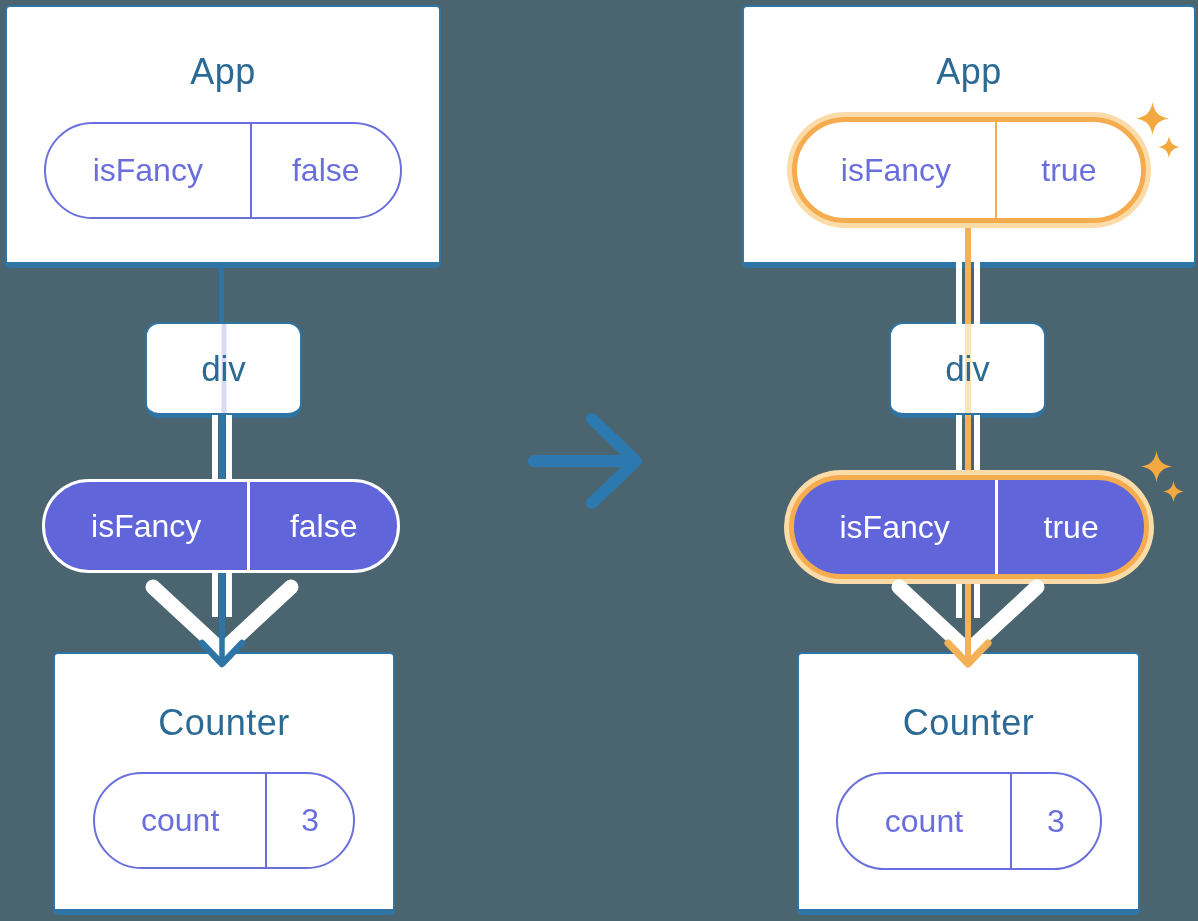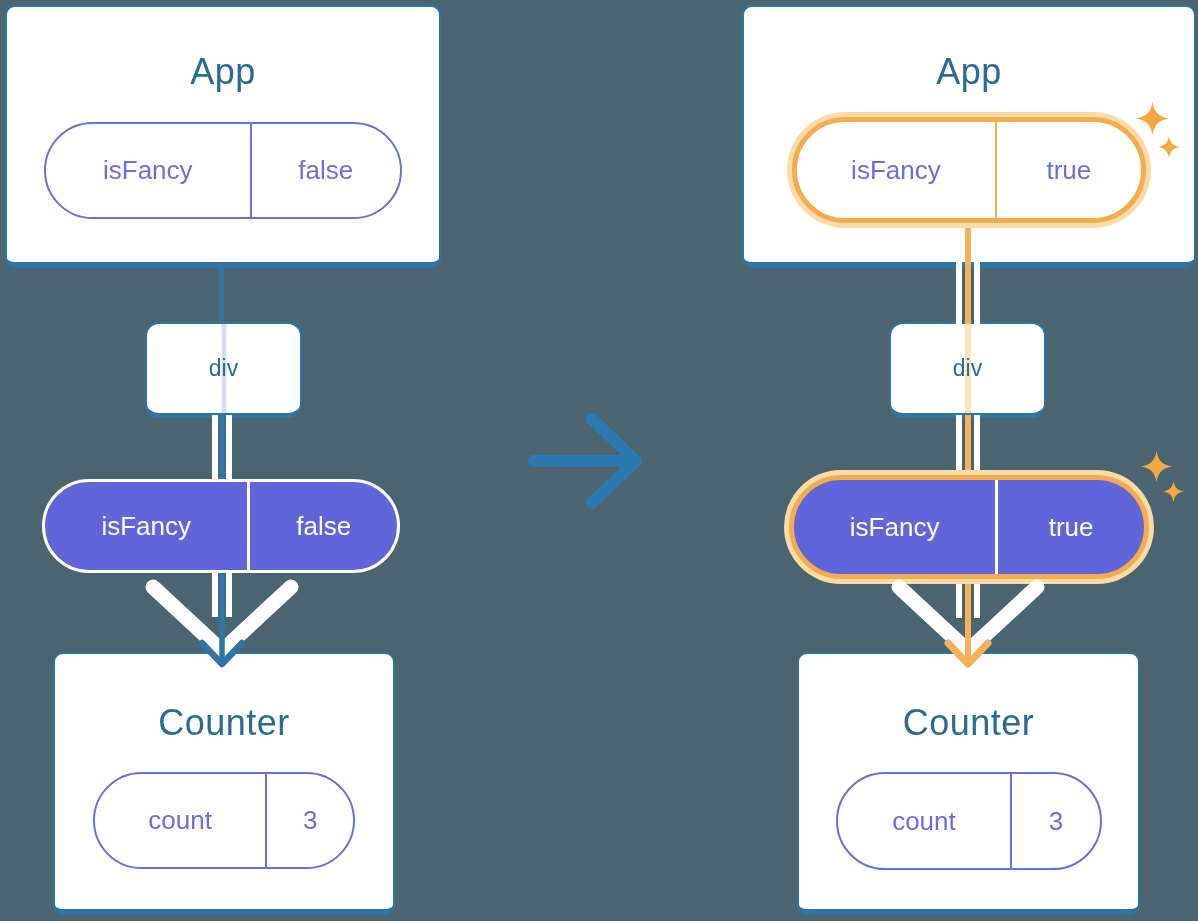--- a/index.html
+++ b/index.html
@@ -7,32 +7,32 @@
     --c-purple:#6A6FDC; --c-purple-fill:#6165DA; --c-lavender:#D7DBF3;
     --c-orange:#F5AC4F; --c-orange-glow:#FBDCA8; --c-orange-line:#F5B157;
     --c-orange-faded:#FAE4BE; --c-sparkle:#F3A93F; --c-arrow:#2C79AF; --c-white:#ffffff;
   }
   *{box-sizing:border-box;margin:0;padding:0}
   html,body{background:var(--c-bg)}
   body{font-family:"Liberation Sans", sans-serif;}
   #canvas{position:relative;width:1198px;height:921px;background:var(--c-bg);overflow:hidden}
 
   .card{position:absolute;background:var(--c-card);border:2px solid var(--c-edge);
-        border-bottom-width:6px;border-radius:10px;z-index:1}
+        border-bottom-width:6px;border-radius:5px;z-index:1}
   .card-title{position:absolute;top:44px;left:0;right:0;text-align:center;
         font-size:36px;font-weight:500;color:var(--c-title);letter-spacing:.5px}
 
   .divbox{position:absolute;background:var(--c-card);border:2.5px solid var(--c-edge);
         border-bottom-width:5px;border-radius:14px;display:flex;align-items:center;
         justify-content:center;z-index:1}
-  .divbox .lbl{position:relative;z-index:2;font-size:23px;color:var(--c-title)}
+  .divbox .lbl{position:relative;z-index:2;font-size:35px;color:var(--c-title)}
   .thrline{position:absolute;top:0;bottom:0;left:50%;transform:translateX(-50%);z-index:1}
 
   .pill{position:absolute;display:flex;border-radius:999px;background:var(--c-card);
-        font-size:26px;color:var(--c-purple);overflow:hidden}
+        font-size:32px;color:var(--c-purple);overflow:hidden}
   .pill .cell{display:flex;align-items:center;justify-content:center;height:100%}
   .pill .cell.n{width:57.5%}
   .pill .cell.v{width:42.5%}
   .pill.counterpill .cell.n{width:66%}
   .pill.counterpill .cell.v{width:34%}
   .pill.outline{border:2.5px solid var(--c-purple)}
   .pill.outline .cell.v{border-left:2.5px solid var(--c-purple)}
   .pill.inapp{left:50%;transform:translateX(-50%)}
   .pill.filled{background:var(--c-purple-fill);border:3px solid #fff;color:#fff;z-index:4}
   .pill.filled .cell.v{border-left:3px solid #fff}

